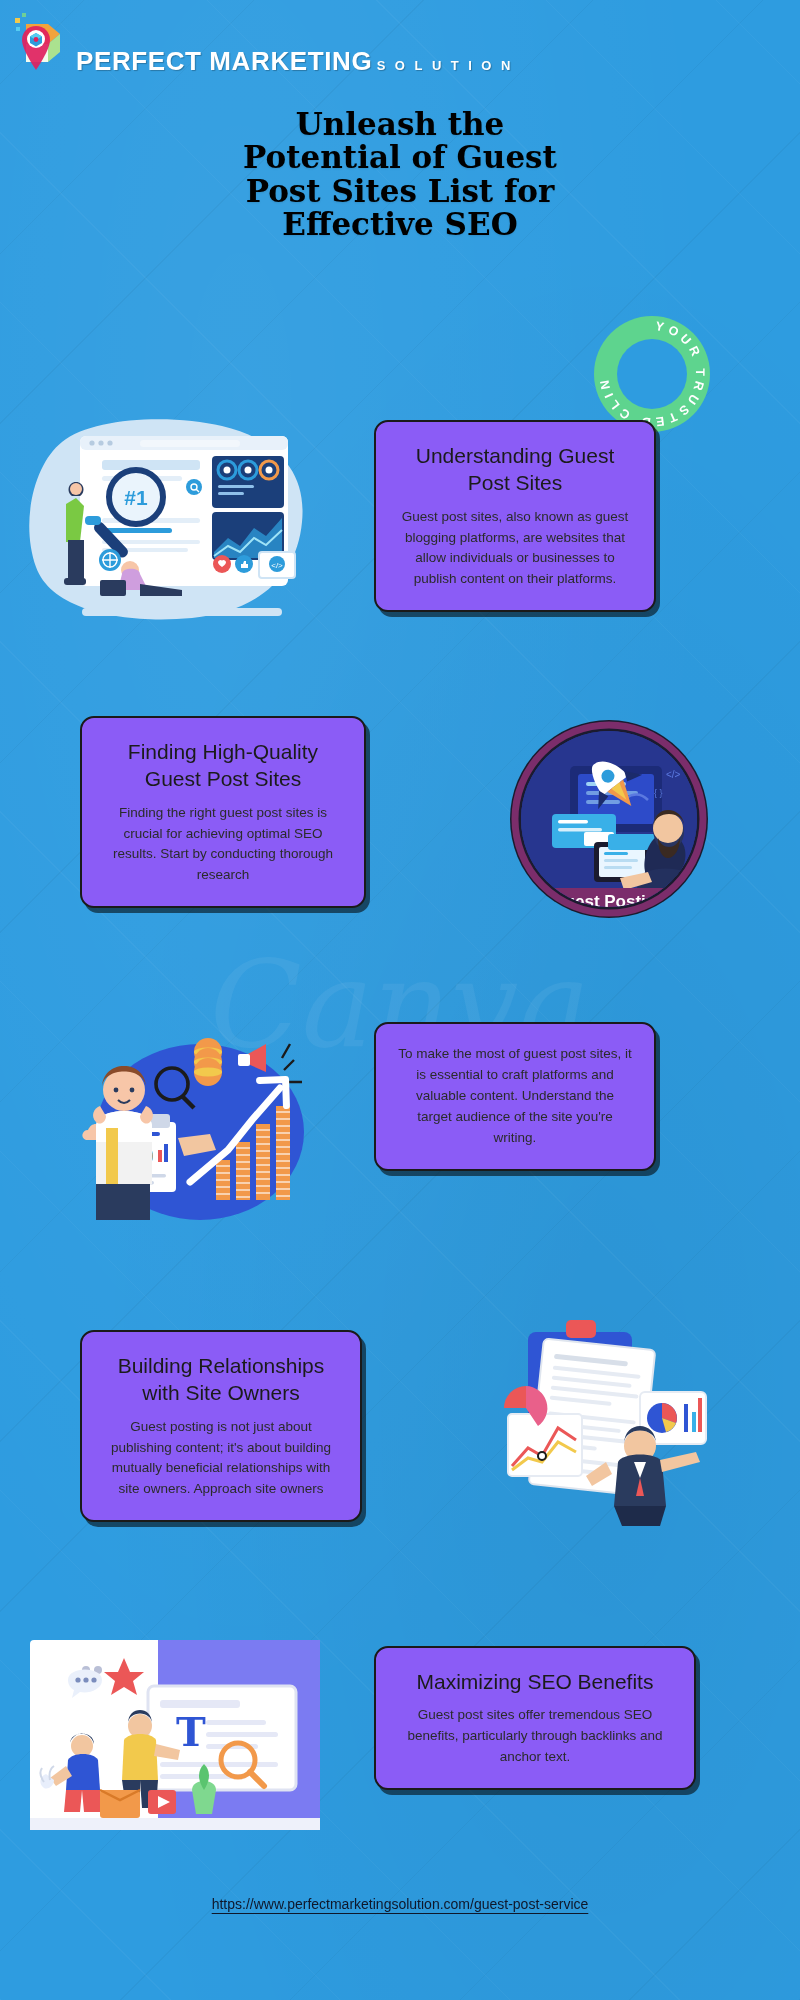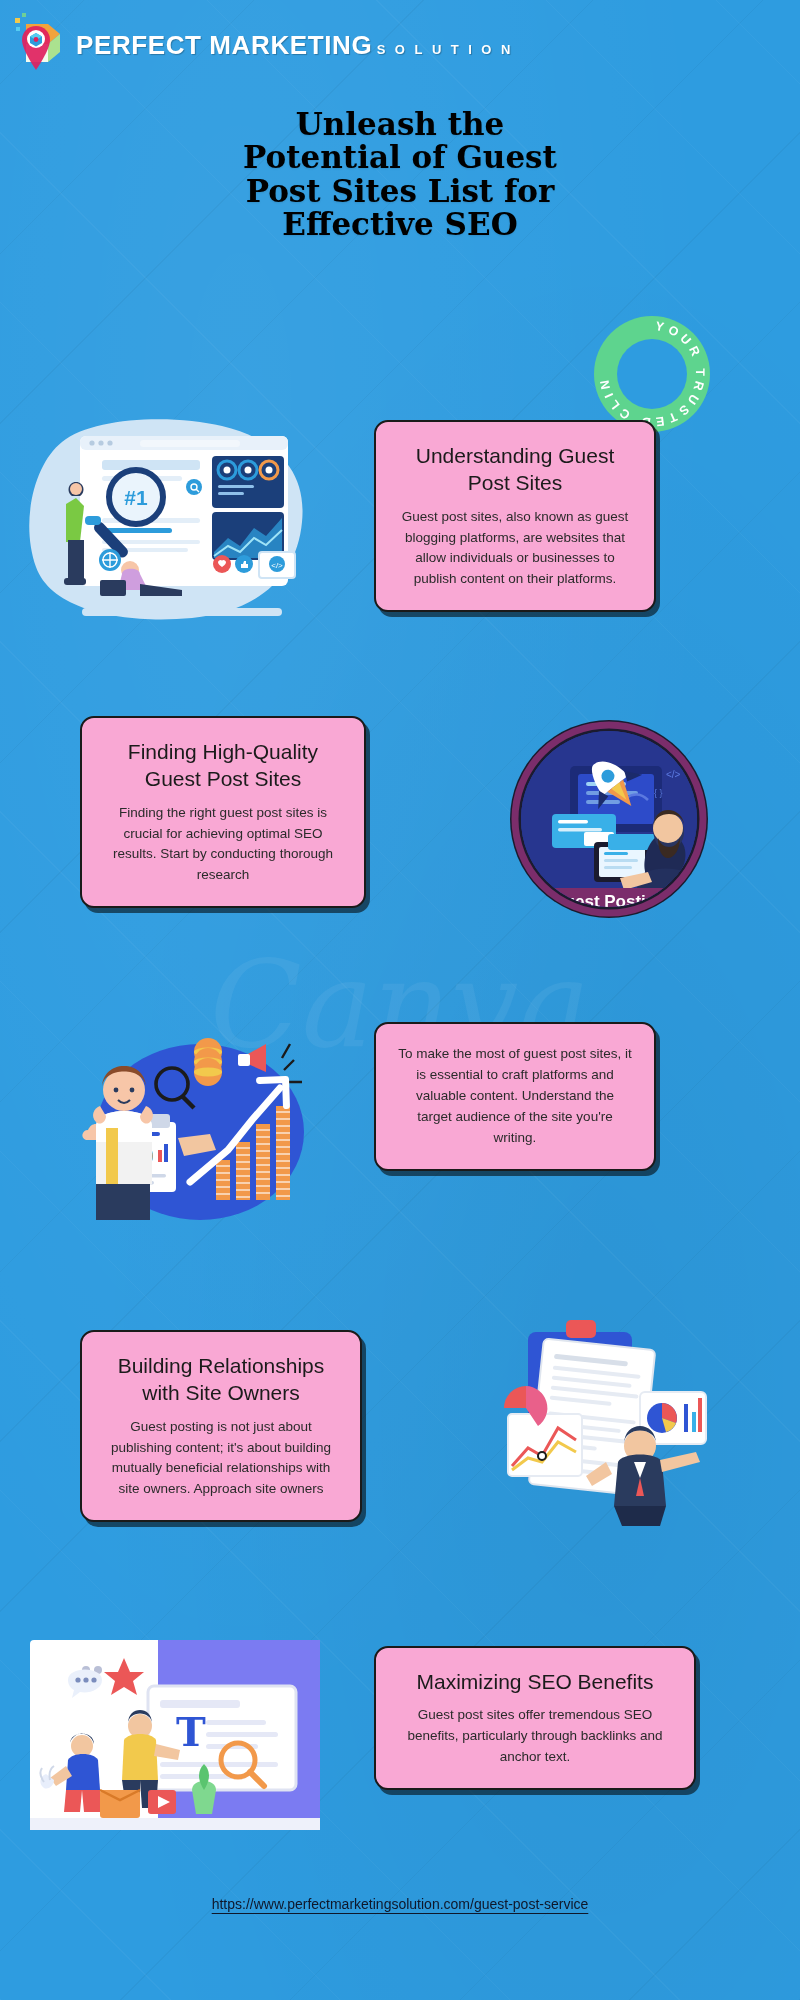--- a/index.html
+++ b/index.html
@@ -46,21 +46,21 @@
     white-space: nowrap;
     pointer-events: none;
   }
 
   
   .logo-block {
     position: absolute;
     left: 14px;
     top: 12px;
     display: flex;
-    align-items: center;
+    align-items: flex-end;
     gap: 10px;
   }
   .logo-mark { width: 52px; height: 62px; flex: 0 0 auto; }
   .logo-text { padding-top: 4px; }
   .logo-title {
     color: #ffffff;
     font-size: 26px;
     font-weight: bold;
     letter-spacing: 0.6px;
     text-shadow: 1px 1px 1px rgba(0,0,0,0.25);
@@ -97,21 +97,21 @@
     left: 588px;
     top: 310px;
     width: 128px;
     height: 128px;
   }
   .trusted-badge svg { display: block; }
 
   
   .card {
     position: absolute;
-    background: #f9a8d4;
+    background: #8b5cf6;
     border: 2px solid #1a1a1a;
     border-radius: 14px;
     box-shadow: 4px 5px 0 rgba(0,0,0,0.55);
     padding: 20px 22px;
     text-align: center;
   }
   .card-title {
     font-size: 21px;
     font-weight: normal;
     color: #1b1b1b;

